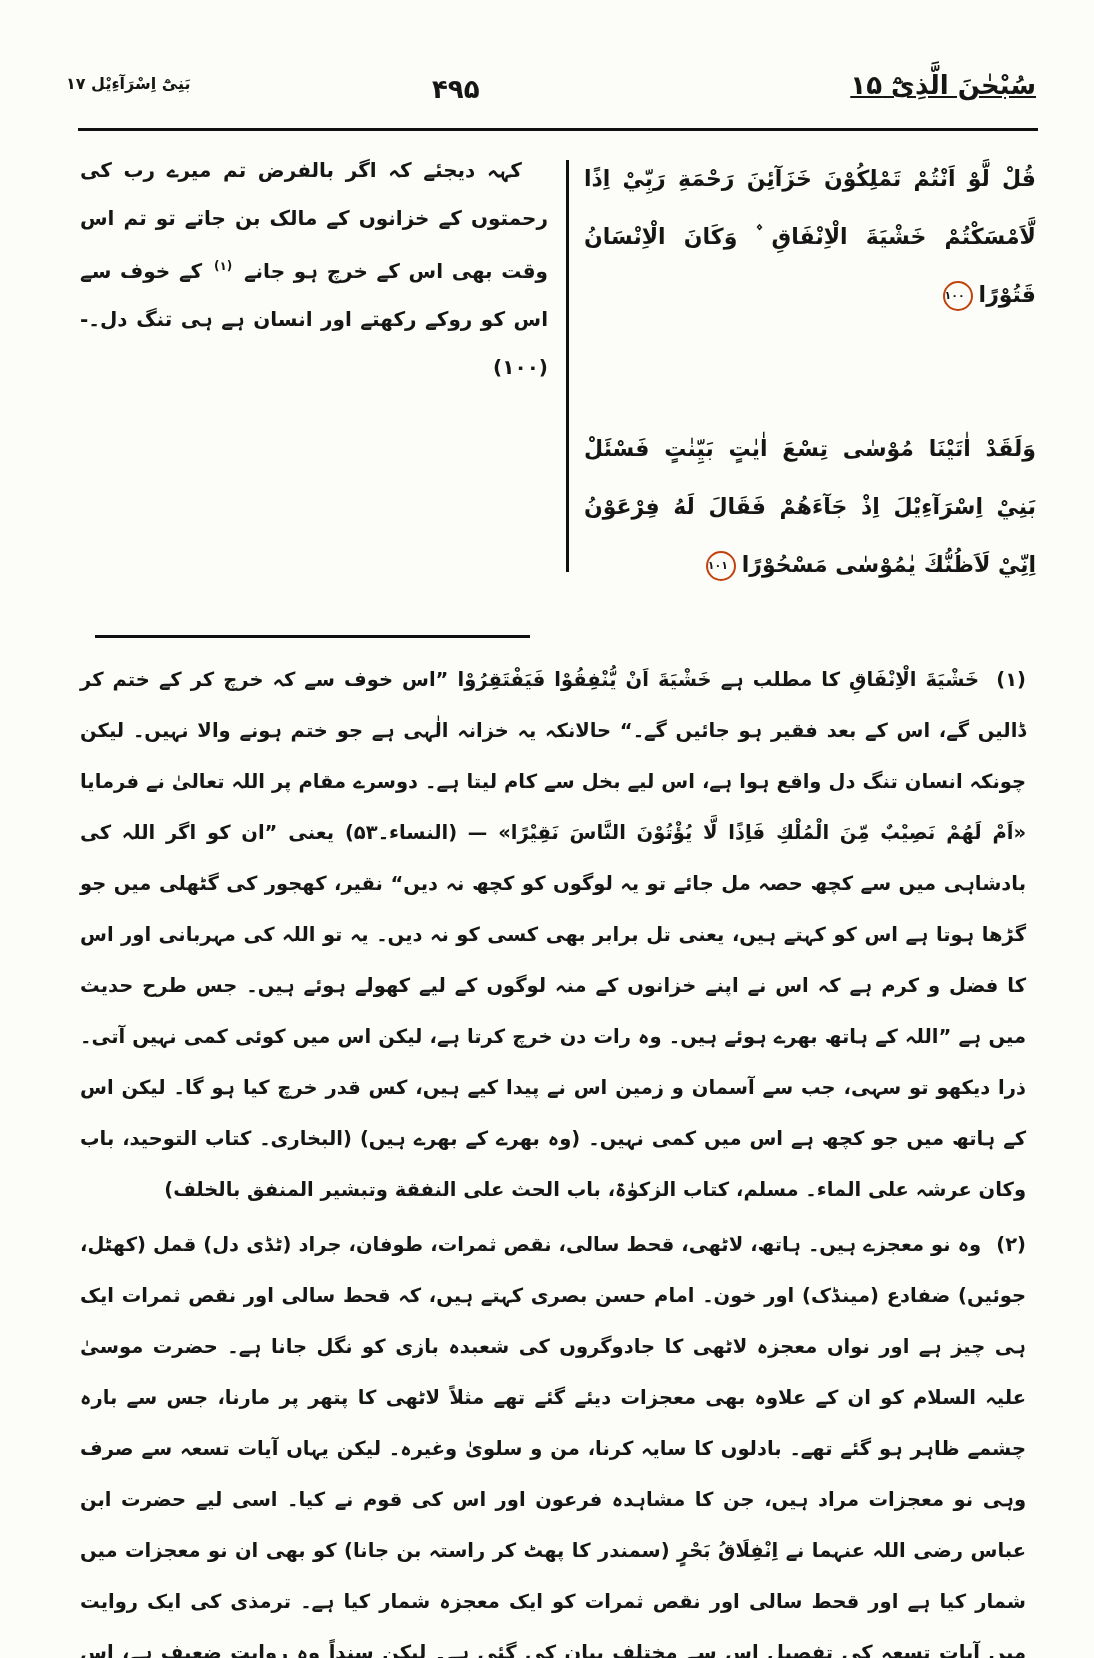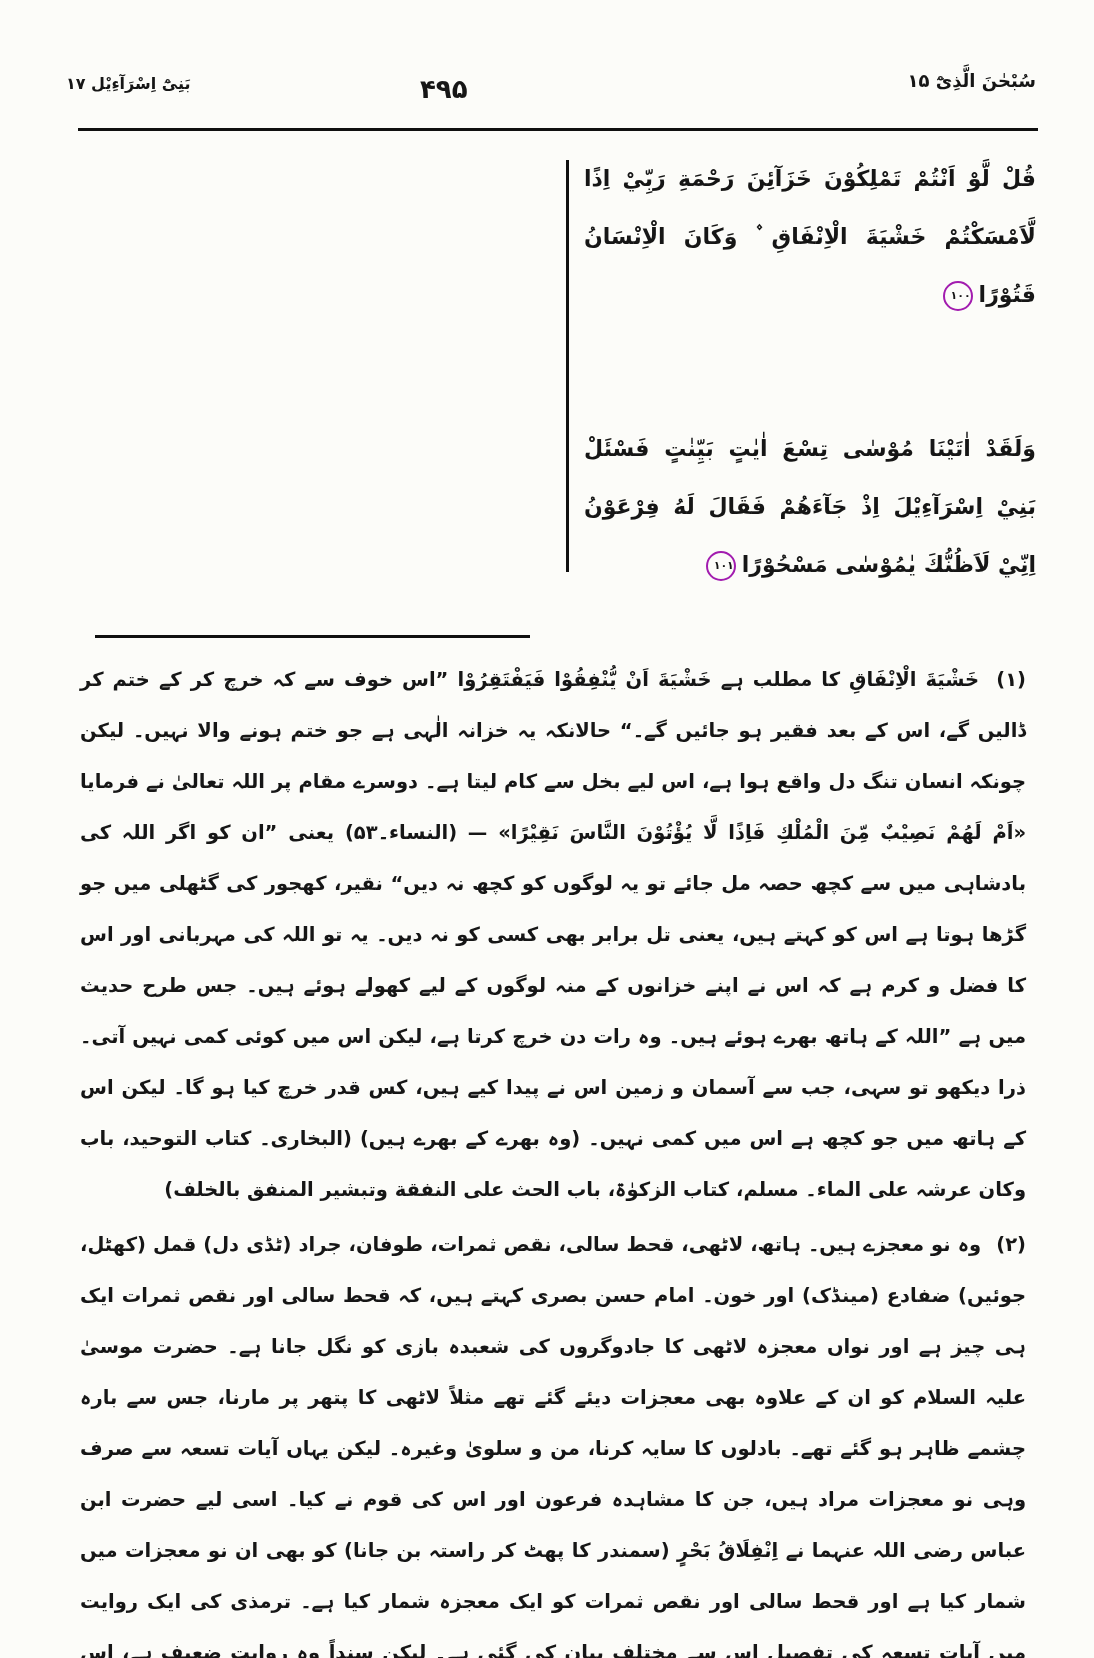--- a/index.html
+++ b/index.html
@@ -8,34 +8,34 @@
     width:1094px;height:1658px;
     margin:0 auto;
     background:#fcfcf9;
     color:#161616;
     font-family:"DejaVu Sans", sans-serif;
     overflow:hidden;
     direction:rtl;
   }
   
   .header{position:absolute;top:64px;left:56px;right:56px;height:52px;}
-  .hdr-right{position:absolute;right:2px;top:6px;font-size:18px;font-weight:bold;}
-  .hdr-page{position:absolute;left:364px;top:10px;font-size:26px;font-weight:bold;letter-spacing:2px;}
+  .hdr-right{position:absolute;right:2px;top:6px;font-size:26px;font-weight:bold;text-decoration:underline;}
+  .hdr-page{position:absolute;left:376px;top:10px;font-size:26px;font-weight:bold;letter-spacing:2px;}
   .hdr-left{position:absolute;left:10px;top:10px;font-size:16px;font-weight:bold;}
   .hdr-rule{position:absolute;top:128px;left:78px;width:960px;height:3px;background:#101010;}
   
   .verses-col{
     position:absolute;top:150px;right:58px;width:452px;
     direction:rtl;text-align:justify;
   }
   .verse{font-size:22px;font-weight:bold;line-height:58px;margin:0 0 0 0;}
   .verse+.verse{margin-top:96px;}
   .ayah-circle{
-    display:inline-block;width:26px;height:26px;border:2px solid #a21caf;border-radius:50%;
-    font-size:11px;line-height:26px;text-align:right;font-weight:bold;vertical-align:middle;
+    display:inline-block;width:26px;height:26px;border:2px solid #c2410c;border-radius:50%;
+    font-size:11px;line-height:26px;text-align:left;font-weight:bold;vertical-align:middle;
     margin:0 6px;letter-spacing:0;
   }
   .col-divider{position:absolute;top:160px;left:566px;width:3px;height:412px;background:#101010;}
   .trans-col{
     position:absolute;top:146px;left:80px;width:468px;
     direction:rtl;text-align:justify;
   }
   .trans-col p{margin:0;font-size:20px;font-weight:bold;line-height:48px;}
   .trans-col p.indent{text-indent:26px;}
   .fn-ref{font-size:12px;vertical-align:super;font-weight:bold;padding:0 3px;}
@@ -62,20 +62,21 @@
   <div class="hdr-rule"></div>
 
   <div class="verses-col">
     <p class="verse"><span>قُلْ لَّوْ اَنْتُمْ تَمْلِكُوْنَ خَزَآئِنَ رَحْمَةِ رَبِّيْ اِذًا لَّاَمْسَكْتُمْ خَشْيَةَ الْاِنْفَاقِ ۫ وَكَانَ الْاِنْسَانُ قَتُوْرًا</span><span class="ayah-circle">۱۰۰</span></p>
     <p class="verse"><span>وَلَقَدْ اٰتَيْنَا مُوْسٰى تِسْعَ اٰيٰتٍ بَيِّنٰتٍ فَسْئَلْ بَنِيْ اِسْرَآءِيْلَ اِذْ جَآءَهُمْ فَقَالَ لَهُ فِرْعَوْنُ اِنِّيْ لَاَظُنُّكَ يٰمُوْسٰى مَسْحُوْرًا</span><span class="ayah-circle">۱۰۱</span></p>
   </div>
 
   <div class="col-divider"></div>
 
   <div class="trans-col">
+    <p class="indent"><span>کہہ دیجئے کہ اگر بالفرض تم میرے رب کی رحمتوں کے خزانوں کے مالک بن جاتے تو تم اس وقت بھی اس کے خرچ ہو جانے</span> <sup class="fn-ref">(۱)</sup> <span>کے خوف سے اس کو روکے رکھتے اور انسان ہے ہی تنگ دل۔-(۱۰۰)</span></p>
   </div>
 
   <div class="fn-rule"></div>
 
   <div class="footnotes">
     <p>
       <span class="fn-marker">(۱)</span>
       <span class="ar">خَشْيَةَ الْاِنْفَاقِ</span>
       <span>کا مطلب ہے</span>
       <span class="ar">خَشْيَةَ اَنْ يُّنْفِقُوْا فَيَفْتَقِرُوْا</span>

